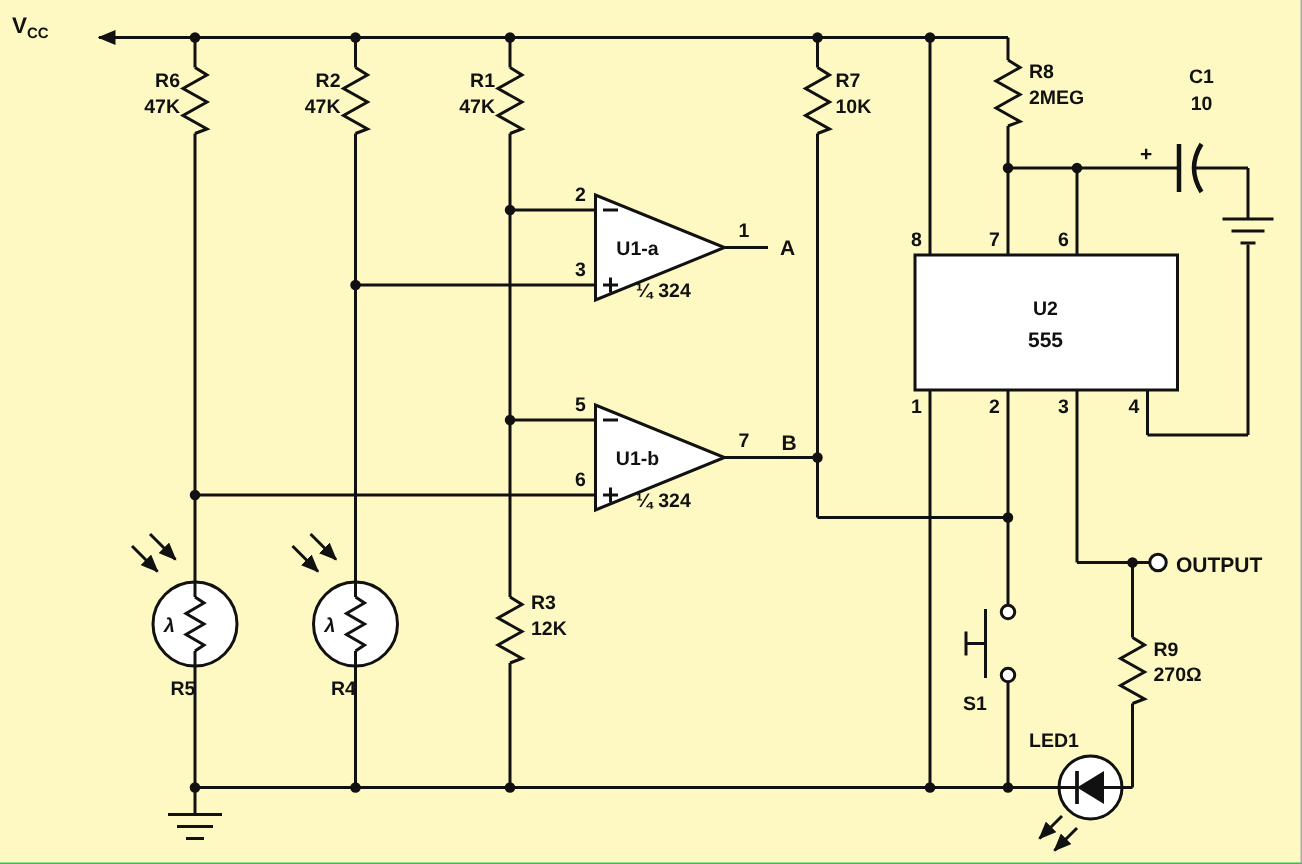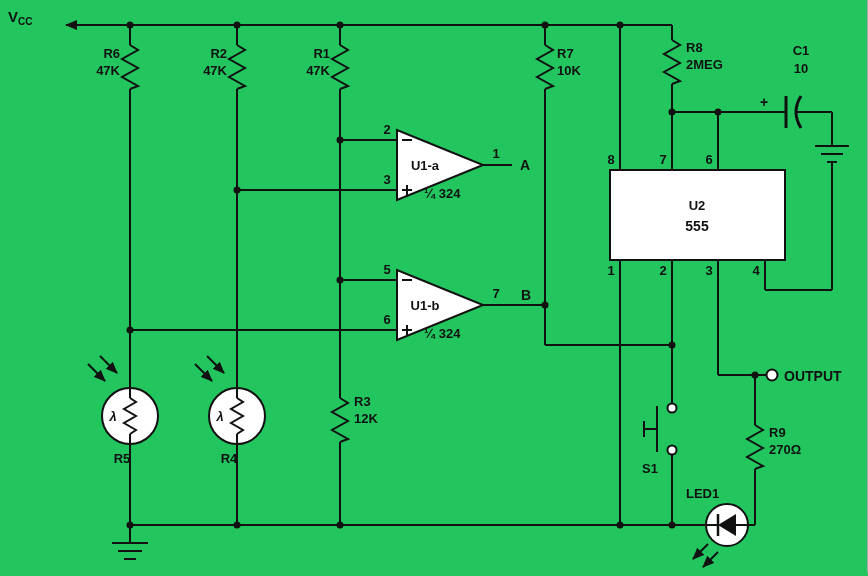--- a/index.html
+++ b/index.html
@@ -1,18 +1,18 @@
 <!DOCTYPE html>
 <html><head>
 <meta charset="utf-8">
 <style>
   html,body{margin:0;padding:0;background:#fff;}
   .stage{
-    width:868px;height:576px;background:#22c55e;position:relative;
-    border-right:1px solid #aaa;border-bottom:6px solid #22c55e;box-sizing:border-box;
+    width:868px;height:576px;background:#fef9c3;position:relative;
+    border-right:1px solid #aaa;border-bottom:1px solid #22c55e;box-sizing:border-box;
     font-family:"Liberation Sans", sans-serif;
   }
   svg{display:block;}
   svg text{
     font-family:"Liberation Sans", sans-serif;
     font-weight:bold;
     fill:#111;
   }
   .t10{font-size:10px}
   .t13{font-size:13px}

